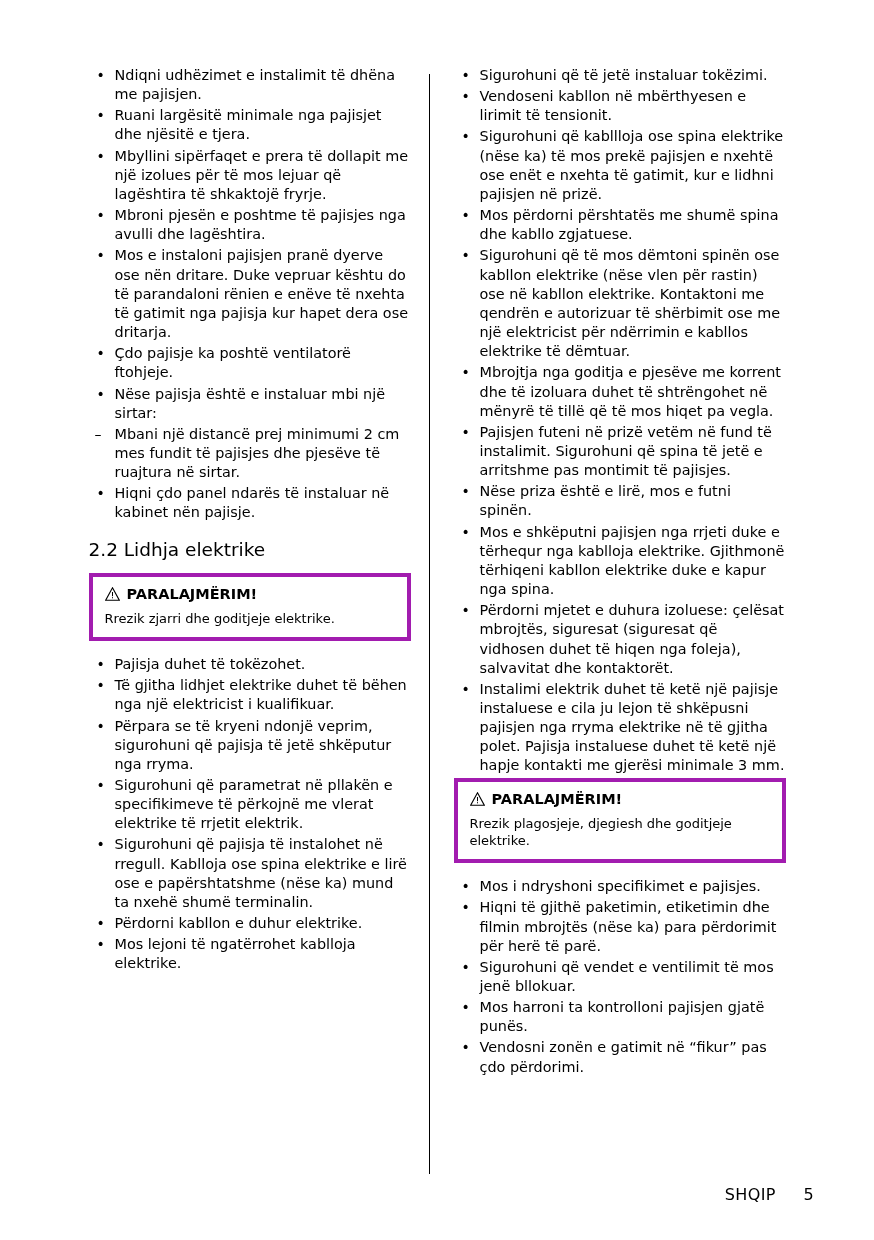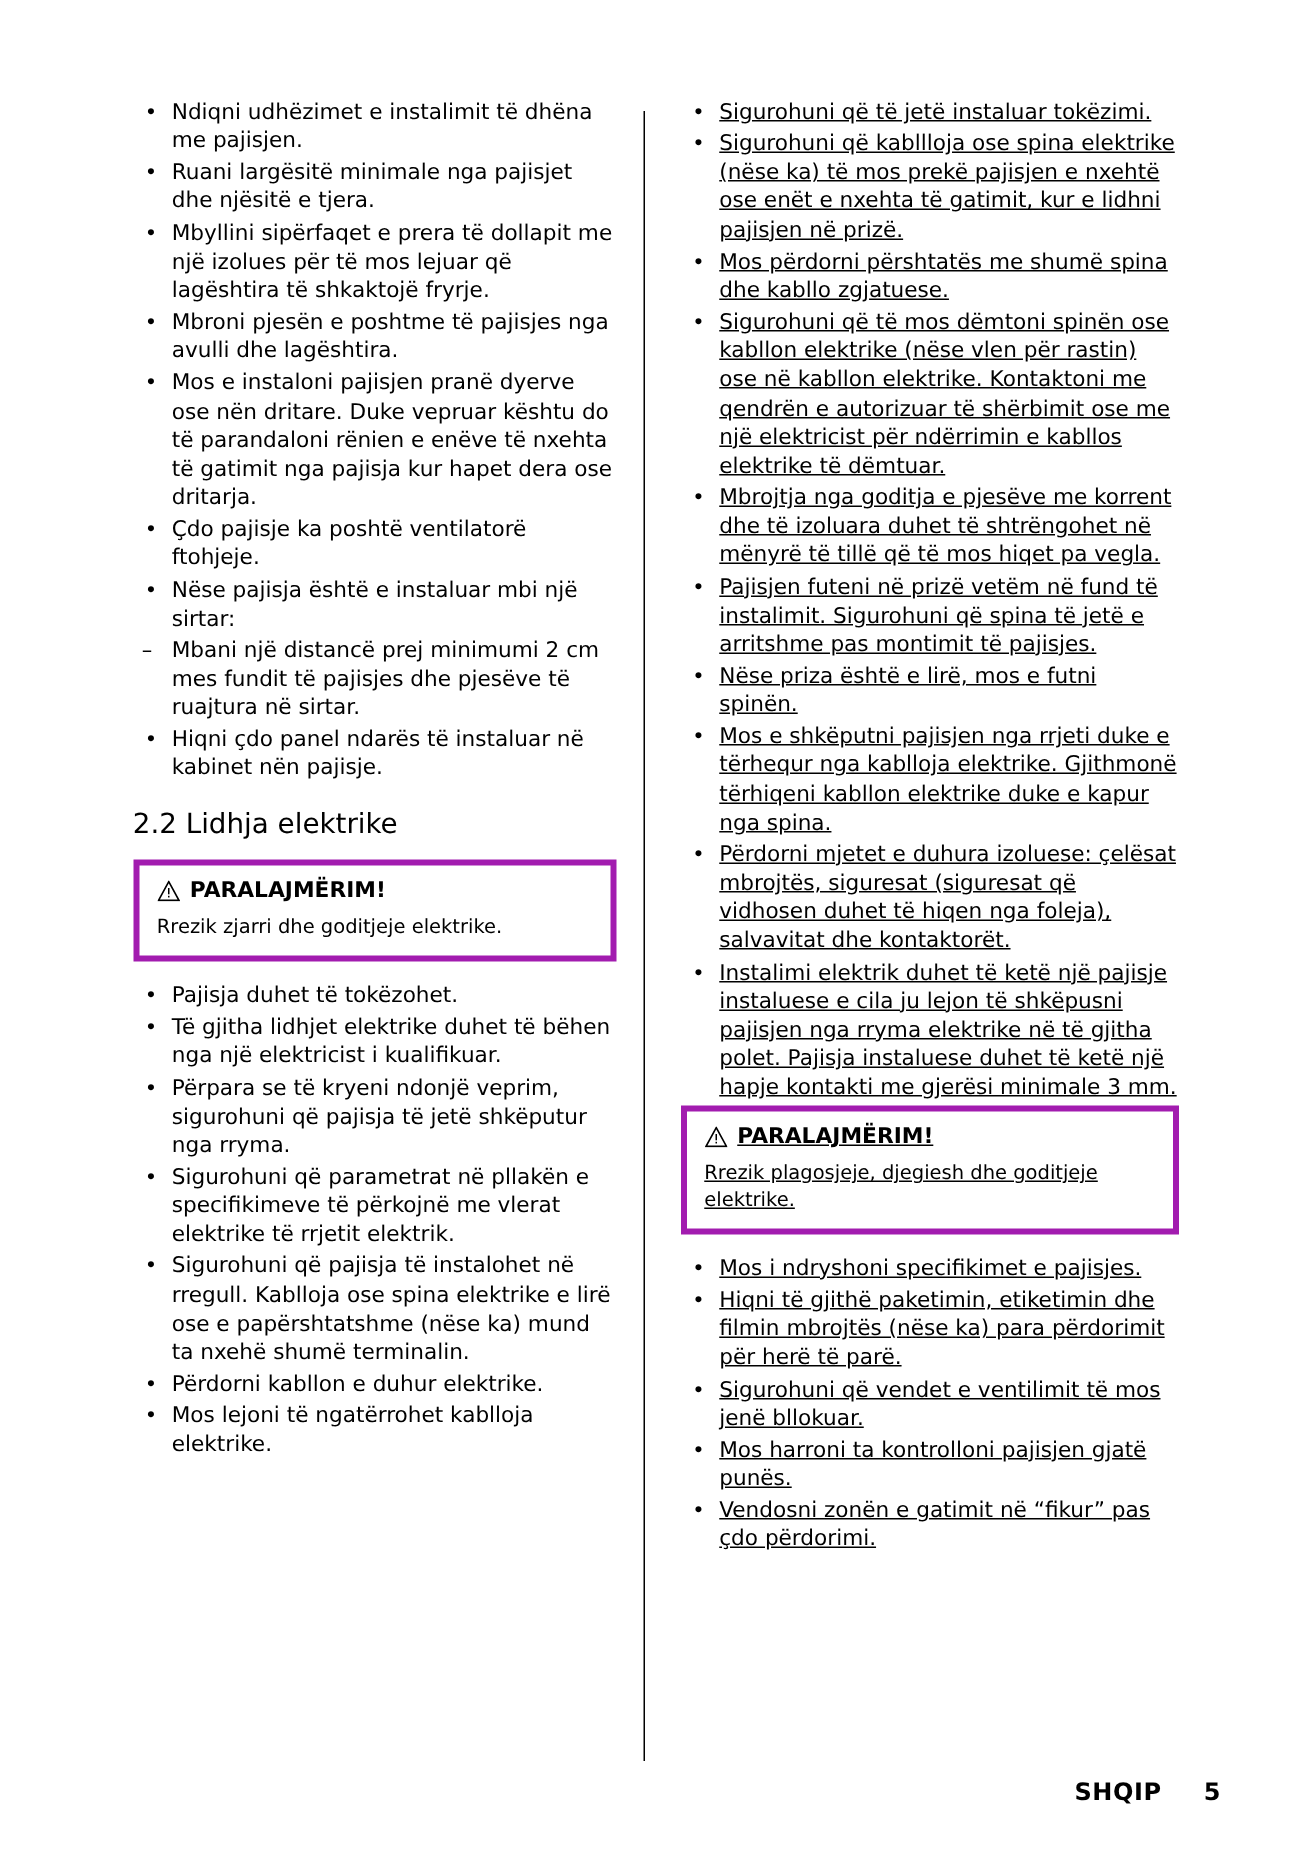--- a/index.html
+++ b/index.html
@@ -34,21 +34,21 @@
     box-sizing: border-box;
   }
   .col-left { padding-right: 18px; }
   .divider {
     width: 1px;
     background: #000;
     align-self: stretch;
     margin: 8px 16px 0 0;
     height: 1100px;
   }
-  .col-right { padding-left: 8px; text-decoration: underline; }
+  .col-right { padding-left: 8px; }
 
   ul.bullets {
     list-style: none;
     margin: 0;
     padding: 0;
   }
   ul.bullets > li {
     position: relative;
     padding-left: 26px;
     margin-bottom: 2px;
@@ -116,21 +116,21 @@
     position: relative;
     flex: 0 0 auto;
   }
   .tri svg { display: block; }
 
   .footer {
     position: absolute;
     right: 60px;
     bottom: 36px;
     font-size: 16px;
-    font-weight: bold;
+    font-weight: normal;
     letter-spacing: 0.4px;
   }
   .footer .pageno { margin-left: 22px; }
 </style>
 </head>
 <body>
 
 <div class="page">
   <div class="columns">
 
@@ -180,20 +180,21 @@
         <li>Mos lejoni të ngatërrohet kablloja elektrike.</li>
       </ul>
     </div>
 
     <div class="divider"></div>
 
     <div class="col col-right">
 
       <ul class="bullets">
         <li>Sigurohuni që të jetë instaluar tokëzimi.</li>
+        <li>Vendoseni kabllon në mbërthyesen e lirimit të tensionit.</li>
         <li>Sigurohuni që kabllloja ose spina elektrike (nëse ka) të mos prekë pajisjen e nxehtë ose enët e nxehta të gatimit, kur e lidhni pajisjen në prizë.</li>
         <li>Mos përdorni përshtatës me shumë spina dhe kabllo zgjatuese.</li>
         <li>Sigurohuni që të mos dëmtoni spinën ose kabllon elektrike (nëse vlen për rastin) ose në kabllon elektrike. Kontaktoni me qendrën e autorizuar të shërbimit ose me një elektricist për ndërrimin e kabllos elektrike të dëmtuar.</li>
         <li>Mbrojtja nga goditja e pjesëve me korrent dhe të izoluara duhet të shtrëngohet në mënyrë të tillë që të mos hiqet pa vegla.</li>
         <li>Pajisjen futeni në prizë vetëm në fund të instalimit. Sigurohuni që spina të jetë e arritshme pas montimit të pajisjes.</li>
         <li>Nëse priza është e lirë, mos e futni spinën.</li>
         <li>Mos e shkëputni pajisjen nga rrjeti duke e tërhequr nga kablloja elektrike. Gjithmonë tërhiqeni kabllon elektrike duke e kapur nga spina.</li>
         <li>Përdorni mjetet e duhura izoluese: çelësat mbrojtës, siguresat (siguresat që vidhosen duhet të hiqen nga foleja), salvavitat dhe kontaktorët.</li>
         <li>Instalimi elektrik duhet të ketë një pajisje instaluese e cila ju lejon të shkëpusni pajisjen nga rryma elektrike në të gjitha polet. Pajisja instaluese duhet të ketë një hapje kontakti me gjerësi minimale 3 mm.</li>
       </ul>

